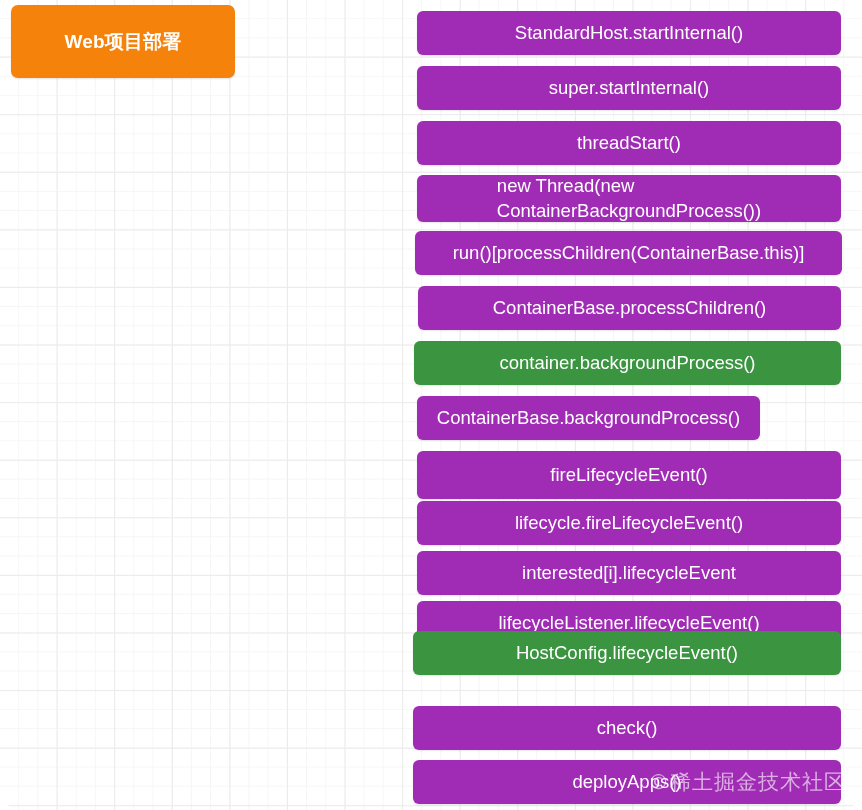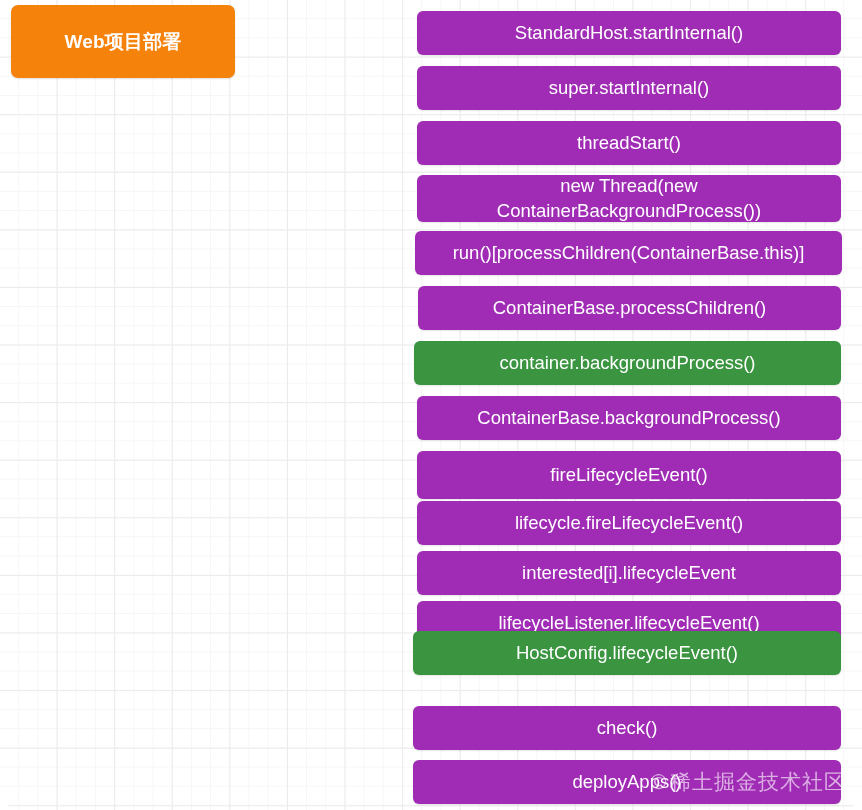--- a/index.html
+++ b/index.html
@@ -54,21 +54,20 @@
   }
 
   
   .flow-node {
     position: absolute;
     border-radius: 6px;
     color: #ffffff;
     display: flex;
     align-items: center;
     justify-content: center;
-    text-align: center;
     font-size: 18.5px;
     font-weight: 400;
     line-height: 1.35;
     padding: 7px 8px;
     box-sizing: border-box;
     box-shadow: 0 1px 2px rgba(0,0,0,0.10);
     white-space: pre-line;
   }
   .flow-node.purple { background: #a02bb5; }
   .flow-node.green  { background: #3a9440; }
@@ -97,21 +96,21 @@
 
   <div id="flow-nodes">
       <div class="flow-node purple" style="left: 417px; top: 11px; width: 424px; height: 44px;"><span>StandardHost.startInternal()</span></div>
       <div class="flow-node purple" style="left: 417px; top: 66px; width: 424px; height: 44px;"><span>super.startInternal()</span></div>
       <div class="flow-node purple" style="left: 417px; top: 121px; width: 424px; height: 44px;"><span>threadStart()</span></div>
       <div class="flow-node purple" style="left: 417px; top: 175px; width: 424px; height: 47px;"><span>new Thread(new
 ContainerBackgroundProcess())</span></div>
       <div class="flow-node purple" style="left: 415px; top: 231px; width: 427px; height: 44px;"><span>run()[processChildren(ContainerBase.this)]</span></div>
       <div class="flow-node purple" style="left: 418px; top: 286px; width: 423px; height: 44px;"><span>ContainerBase.processChildren()</span></div>
       <div class="flow-node green" style="left: 414px; top: 341px; width: 427px; height: 44px;"><span>container.backgroundProcess()</span></div>
-      <div class="flow-node purple" style="left: 417px; top: 396px; width: 424px; height: 44px;"><span>ContainerBase.backgroundProcess()</span></div>
+      <div class="flow-node purple" style="left: 417px; top: 396px; width: 343px; height: 44px;"><span>ContainerBase.backgroundProcess()</span></div>
       <div class="flow-node purple" style="left: 417px; top: 451px; width: 424px; height: 48px;"><span>fireLifecycleEvent()</span></div>
       <div class="flow-node purple" style="left: 417px; top: 501px; width: 424px; height: 44px;"><span>lifecycle.fireLifecycleEvent()</span></div>
       <div class="flow-node purple" style="left: 417px; top: 551px; width: 424px; height: 44px;"><span>interested[i].lifecycleEvent</span></div>
       <div class="flow-node purple" style="left: 417px; top: 601px; width: 424px; height: 44px;"><span>lifecycleListener.lifecycleEvent()</span></div>
       <div class="flow-node green" style="left: 413px; top: 631px; width: 428px; height: 44px;"><span>HostConfig.lifecycleEvent()</span></div>
       <div class="flow-node purple" style="left: 413px; top: 706px; width: 428px; height: 44px;"><span>check()</span></div>
       <div class="flow-node purple" style="left: 413px; top: 760px; width: 428px; height: 44px;"><span>deployApps()</span></div>
     </div>
 
   <div class="watermark">©稀土掘金技术社区</div>

